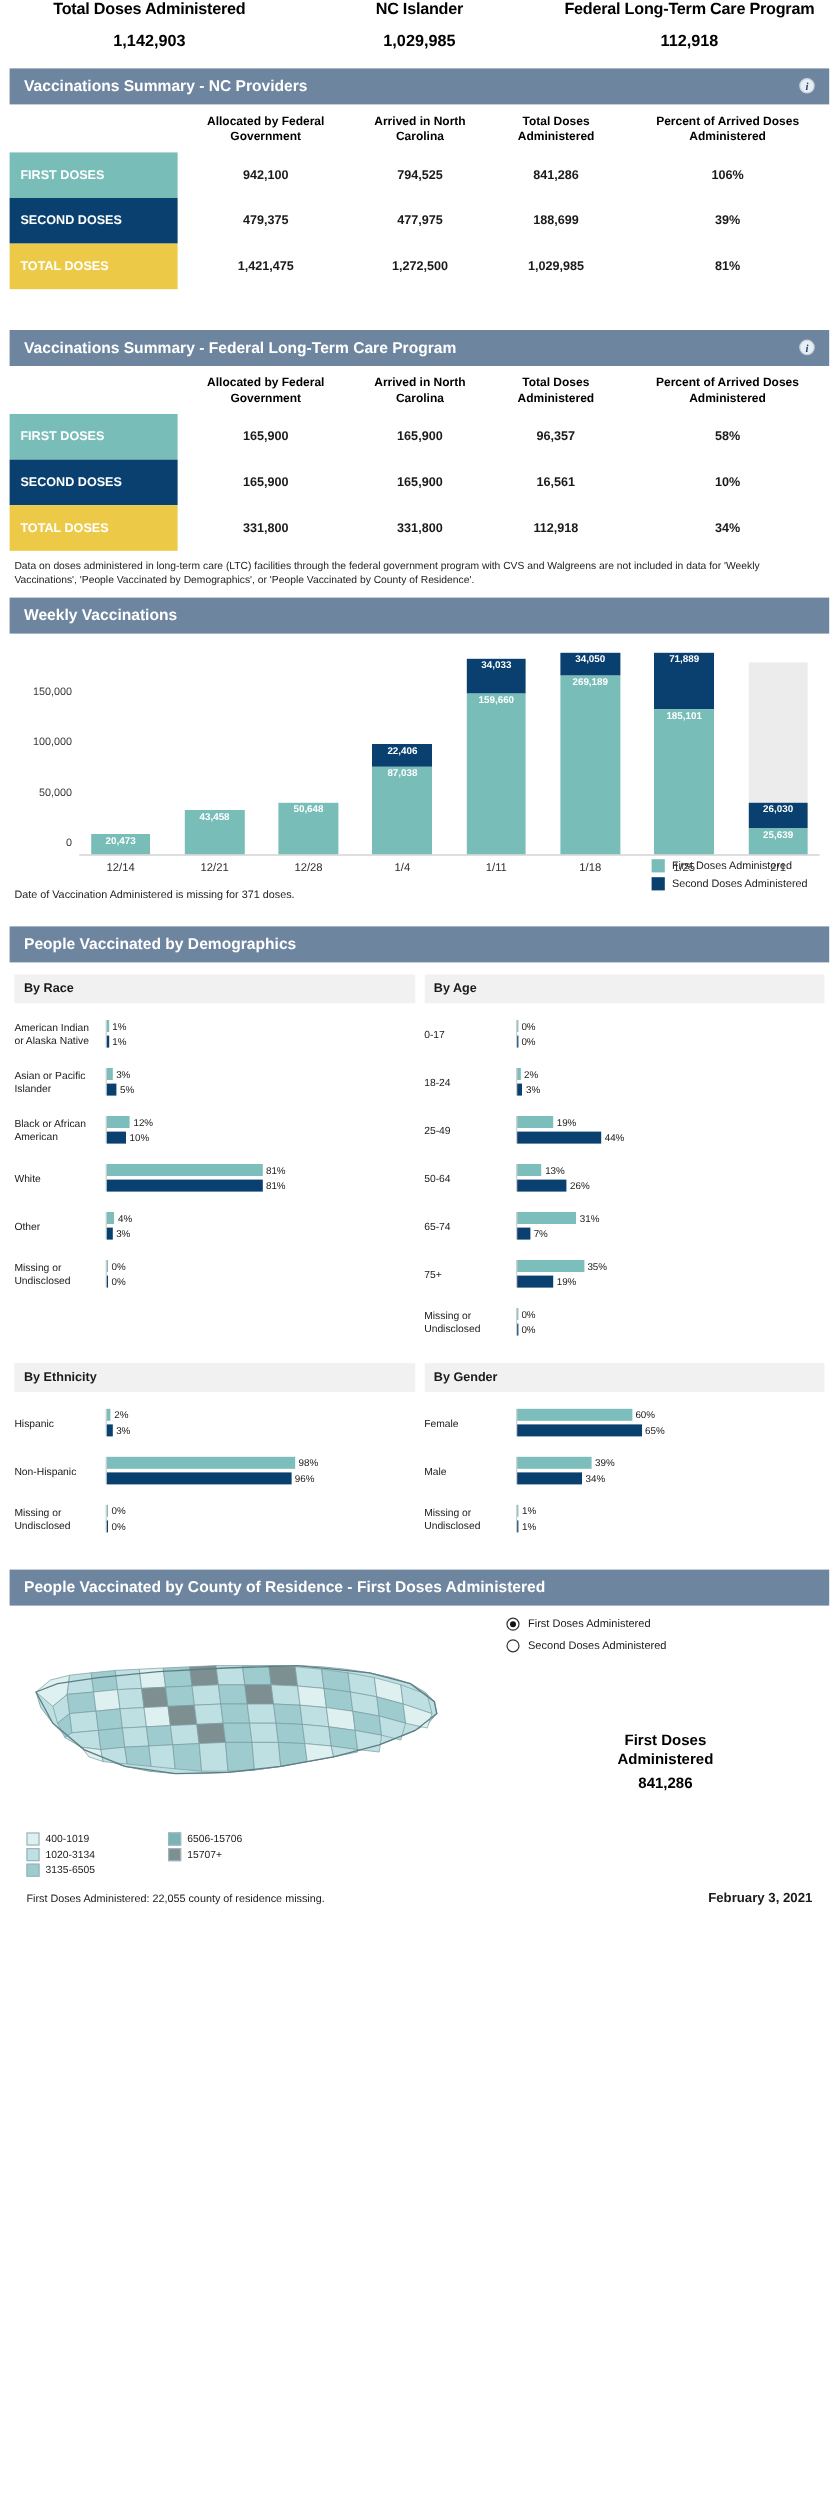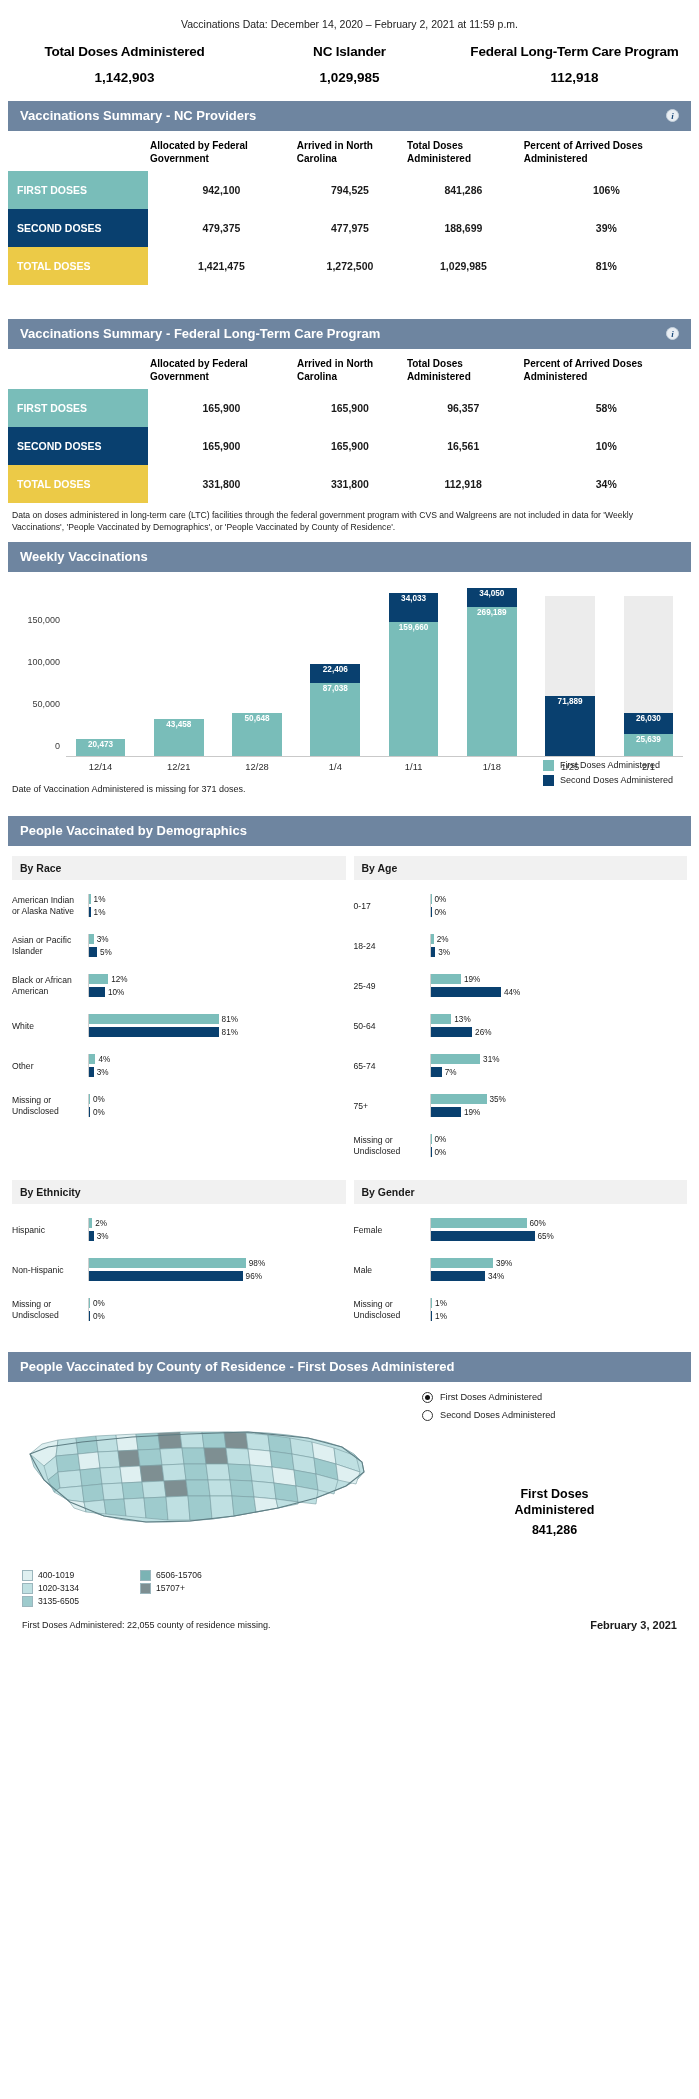--- a/index.html
+++ b/index.html
@@ -66,21 +66,21 @@
   .summary-table {
     margin: 0 8px;
     width: calc(100% - 16px);
     border-collapse: collapse;
   }
   .summary-table th {
     font-size: 10px;
     font-weight: bold;
     color: #000;
     padding: 9px 2px 6px 2px;
-    text-align: left;
+    text-align: center;
     vertical-align: bottom;
     line-height: 1.25;
   }
   .summary-table th.rowlabel-col { width: 140px; }
   .summary-table td {
     font-size: 10.5px;
     font-weight: bold;
     text-align: center;
     height: 38px;
     vertical-align: middle;
@@ -307,21 +307,20 @@
     font-size: 9px;
     color: #1a1a1a;
   }
   .bottom-date { font-weight: bold; font-size: 11px; }
 </style>
 </head>
 <body>
 
 <div class="page">
 
-  <div class="data-range">Vaccinations Data: December 14, 2020 – February 2, 2021 at 11:59 p.m.</div>
 
   <div class="kpi-row">
     <div class="kpi">
       <div class="kpi-title">Total Doses Administered</div>
       <div class="kpi-value">1,142,903</div>
     </div>
     <div class="kpi">
       <div class="kpi-title">NC Islander</div>
       <div class="kpi-value">1,029,985</div>
     </div>
@@ -465,20 +464,23 @@
             </div>
             <div class="seg seg-first" style="height: 134.594%;">
               <span class="seg-label">269,189</span>
             </div>
           </div>
           <div class="bar-col">
             <div class="bar-ghost" style="bottom: 0px; height: 150%; max-height: 95%;"></div>
             <div class="seg seg-second" style="height: 35.9445%;">
               <span class="seg-label">71,889</span>
             </div>
+            <div class="seg seg-first" style="height: 92.5505%;">
+              <span class="seg-label">185,101</span>
+            </div>
           </div>
           <div class="bar-col">
             <div class="bar-ghost" style="bottom: 0px; height: 150%; max-height: 95%;"></div>
             <div class="seg seg-second" style="height: 13.015%;">
               <span class="seg-label">26,030</span>
             </div>
             <div class="seg seg-first" style="height: 12.8195%;">
               <span class="seg-label">25,639</span>
             </div>
           </div>

